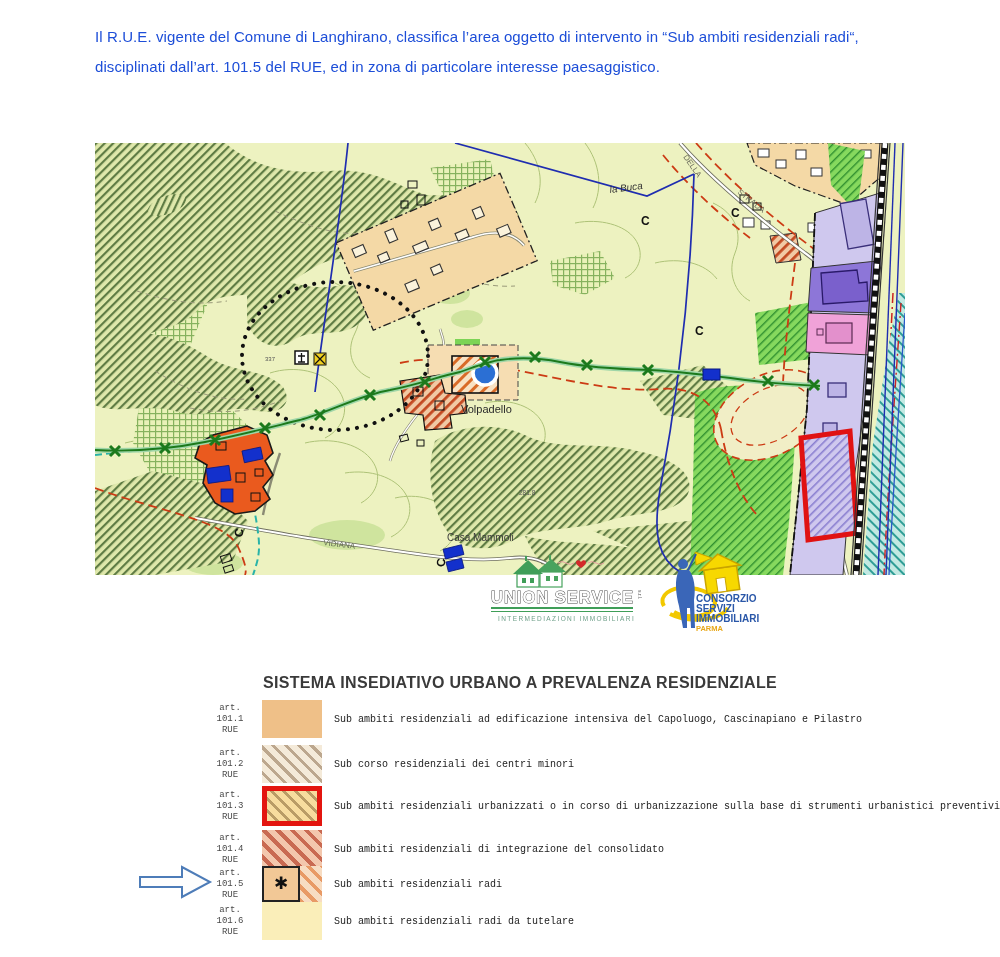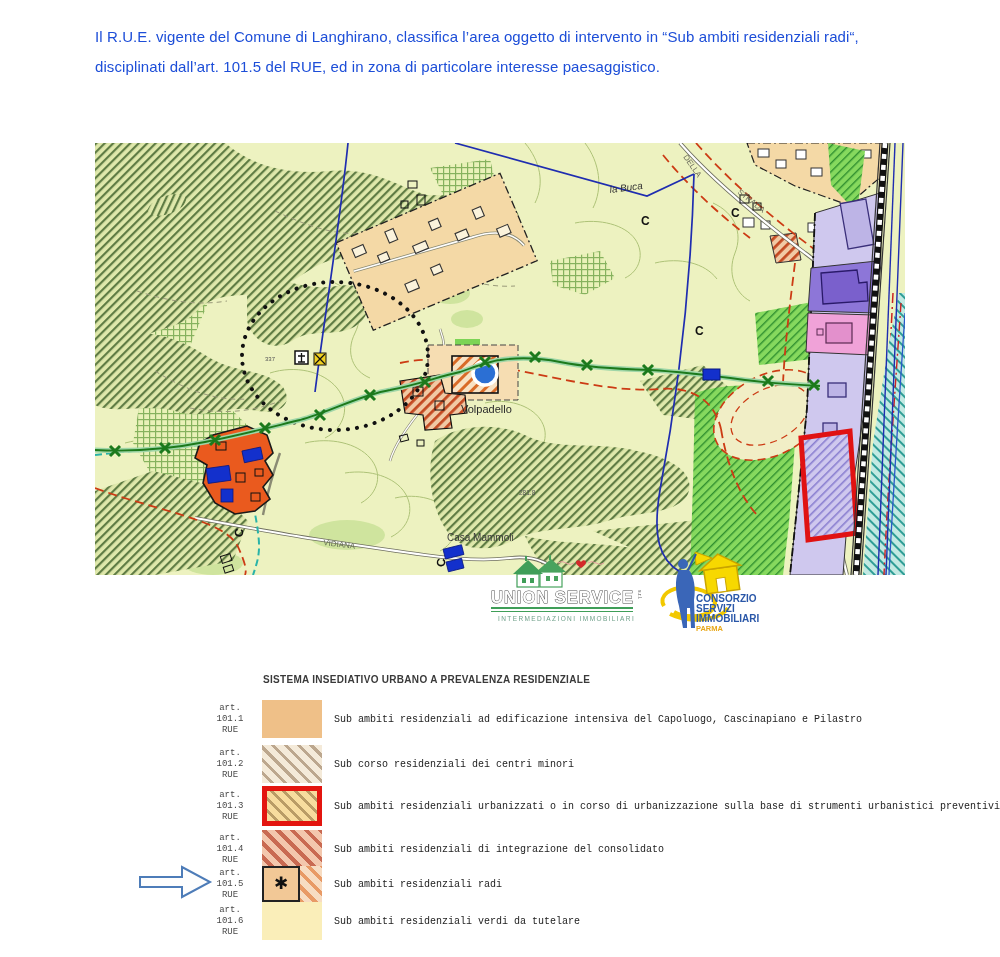--- a/index.html
+++ b/index.html
@@ -2,21 +2,21 @@
 <html><head>
 <meta charset="utf-8">
 <style>
   html,body{margin:0;padding:0;background:#fff;}
   .page{position:relative;width:1000px;height:957px;background:#ffffff;overflow:hidden;
         font-family:"Liberation Sans",sans-serif;border-bottom:4px solid #e3e3e3;}
   .intro{position:absolute;left:95px;top:22px;width:822px;font-size:15px;line-height:30px;
          color:#1d4ed8;letter-spacing:.1px;}
   .map-wrap{position:absolute;left:95px;top:143px;width:810px;height:432px;}
   .logos{position:absolute;left:488px;top:548px;width:290px;height:85px;}
-  .legend-title{position:absolute;left:263px;top:674px;font-size:10px;font-weight:bold;
+  .legend-title{position:absolute;left:263px;top:674px;font-size:16px;font-weight:bold;
                 color:#3a3a3a;letter-spacing:.3px;}
   .legend-row{position:absolute;left:204px;display:flex;align-items:center;height:40px;font-family:Liberation Mono, monospace;}
   .r1{top:699px}.r2{top:744px}.r3{top:786px}.r4{top:829px}.r5{top:864px}.r6{top:901px}
   .legend-code{width:52px;text-align:center;font-size:9px;color:#4a4a4a;line-height:11px;}
   .legend-code span{display:block;}
   .legend-swatch{width:60px;height:38px;margin-left:6px;flex:none;box-sizing:border-box;}
   .sw-1{background:#efc088;}
   .sw-2{background:repeating-linear-gradient(45deg,#f4ead9 0 6px,#bca78e 6px 9px);}
   .sw-3{height:40px;border:5px solid #e3150f;
         background:repeating-linear-gradient(45deg,#f7dc9e 0 6px,#b99c66 6px 8.5px);}
@@ -435,20 +435,20 @@
     </div>
     <div class="legend-label">Sub ambiti residenziali radi</div>
   </div>
 
   <div class="legend-row r6">
     <div class="legend-code">
       <span>art. 101.6</span>
       <span>RUE</span>
     </div>
     <div class="legend-swatch sw-6"></div>
-    <div class="legend-label">Sub ambiti residenziali verdi da tutelare</div>
+    <div class="legend-label">Sub ambiti residenziali radi da tutelare</div>
   </div>
 
   <svg class="legend-arrow" width="78" height="36" viewBox="0 0 78 36">
     <polygon points="2,13 44,13 44,3 72,18 44,33 44,23 2,23" fill="#fdfdfd" stroke="#4d7cb8" stroke-width="2"></polygon>
   </svg>
 
 </div>
 
 </body></html>

